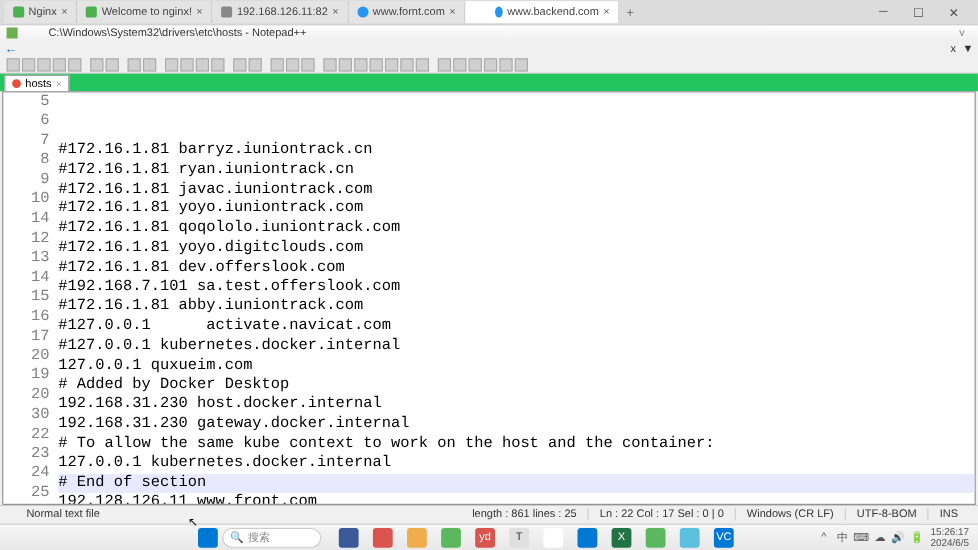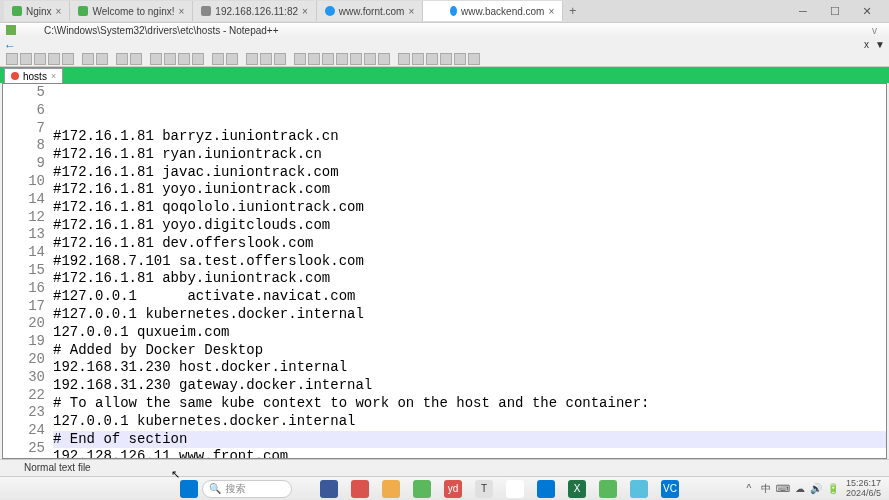--- a/index.html
+++ b/index.html
@@ -190,35 +190,42 @@
       <div class="line">22</div>
       <div class="line">23</div>
       <div class="line">24</div>
       <div class="line">25</div>
     </div>
   <div class="code" id="code"><div class="line">#172.16.1.81 barryz.iuniontrack.cn</div><div class="line">#172.16.1.81 ryan.iuniontrack.cn</div><div class="line">#172.16.1.81 javac.iuniontrack.com</div><div class="line">#172.16.1.81 yoyo.iuniontrack.com</div><div class="line">#172.16.1.81 qoqololo.iuniontrack.com</div><div class="line">#172.16.1.81 yoyo.digitclouds.com</div><div class="line">#172.16.1.81 dev.offerslook.com</div><div class="line">#192.168.7.101 sa.test.offerslook.com</div><div class="line">#172.16.1.81 abby.iuniontrack.com</div><div class="line">#127.0.0.1      activate.navicat.com</div><div class="line">#127.0.0.1 kubernetes.docker.internal</div><div class="line">127.0.0.1 quxueim.com</div><div class="line"># Added by Docker Desktop</div><div class="line">192.168.31.230 host.docker.internal</div><div class="line">192.168.31.230 gateway.docker.internal</div><div class="line"># To allow the same kube context to work on the host and the container:</div><div class="line">127.0.0.1 kubernetes.docker.internal</div><div class="line current"># End of section</div><div class="line">192.128.126.11 www.front.com</div><div class="line">192.128.126.11 www.backend.com</div><div class="line"></div></div>
 </div>
 
 <div class="status-bar">
   <div class="cell">Normal text file</div>
+  <div class="group">
+    <div class="cell">length : 861    lines : 25</div>
+    <div class="cell">Ln : 22    Col : 17    Sel : 0 | 0</div>
+    <div class="cell">Windows (CR LF)</div>
+    <div class="cell">UTF-8-BOM</div>
+    <div class="cell">INS</div>
+  </div>
 </div>
 
 <div class="taskbar">
   <div class="center-group">
     <div class="tb-icon start">
         <span></span>
         <span></span>
         <span></span>
         <span></span>
       </div>
     <div class="search-box">
       <span>🔍</span>
       <span>搜索</span>
     </div>
-    <span id="tb-icons-host" style="display:flex; gap:13px; margin-left:24px;align-items:center;">
+    <span id="tb-icons-host" style="display:flex; gap:13px; margin-left:12px;align-items:center;">
         <div class="tb-icon" style="background: rgb(59, 89, 152); color: rgb(255, 255, 255);"></div>
         <div class="tb-icon" style="background: rgb(217, 83, 79); color: rgb(255, 255, 255);"></div>
         <div class="tb-icon" style="background: rgb(240, 173, 78); color: rgb(255, 255, 255);"></div>
         <div class="tb-icon" style="background: rgb(92, 184, 92); color: rgb(255, 255, 255);"></div>
         <div class="tb-icon" style="background: rgb(217, 83, 79); color: rgb(255, 255, 255);">yd</div>
         <div class="tb-icon" style="background: rgb(224, 224, 224); color: rgb(51, 51, 51);">T</div>
         <div class="tb-icon" style="background: rgb(255, 255, 255); color: rgb(51, 51, 51);"></div>
         <div class="tb-icon" style="background: rgb(0, 120, 212); color: rgb(255, 255, 255);"></div>
         <div class="tb-icon" style="background: rgb(33, 115, 70); color: rgb(255, 255, 255);">X</div>
         <div class="tb-icon" style="background: rgb(92, 184, 92); color: rgb(255, 255, 255);"></div>

